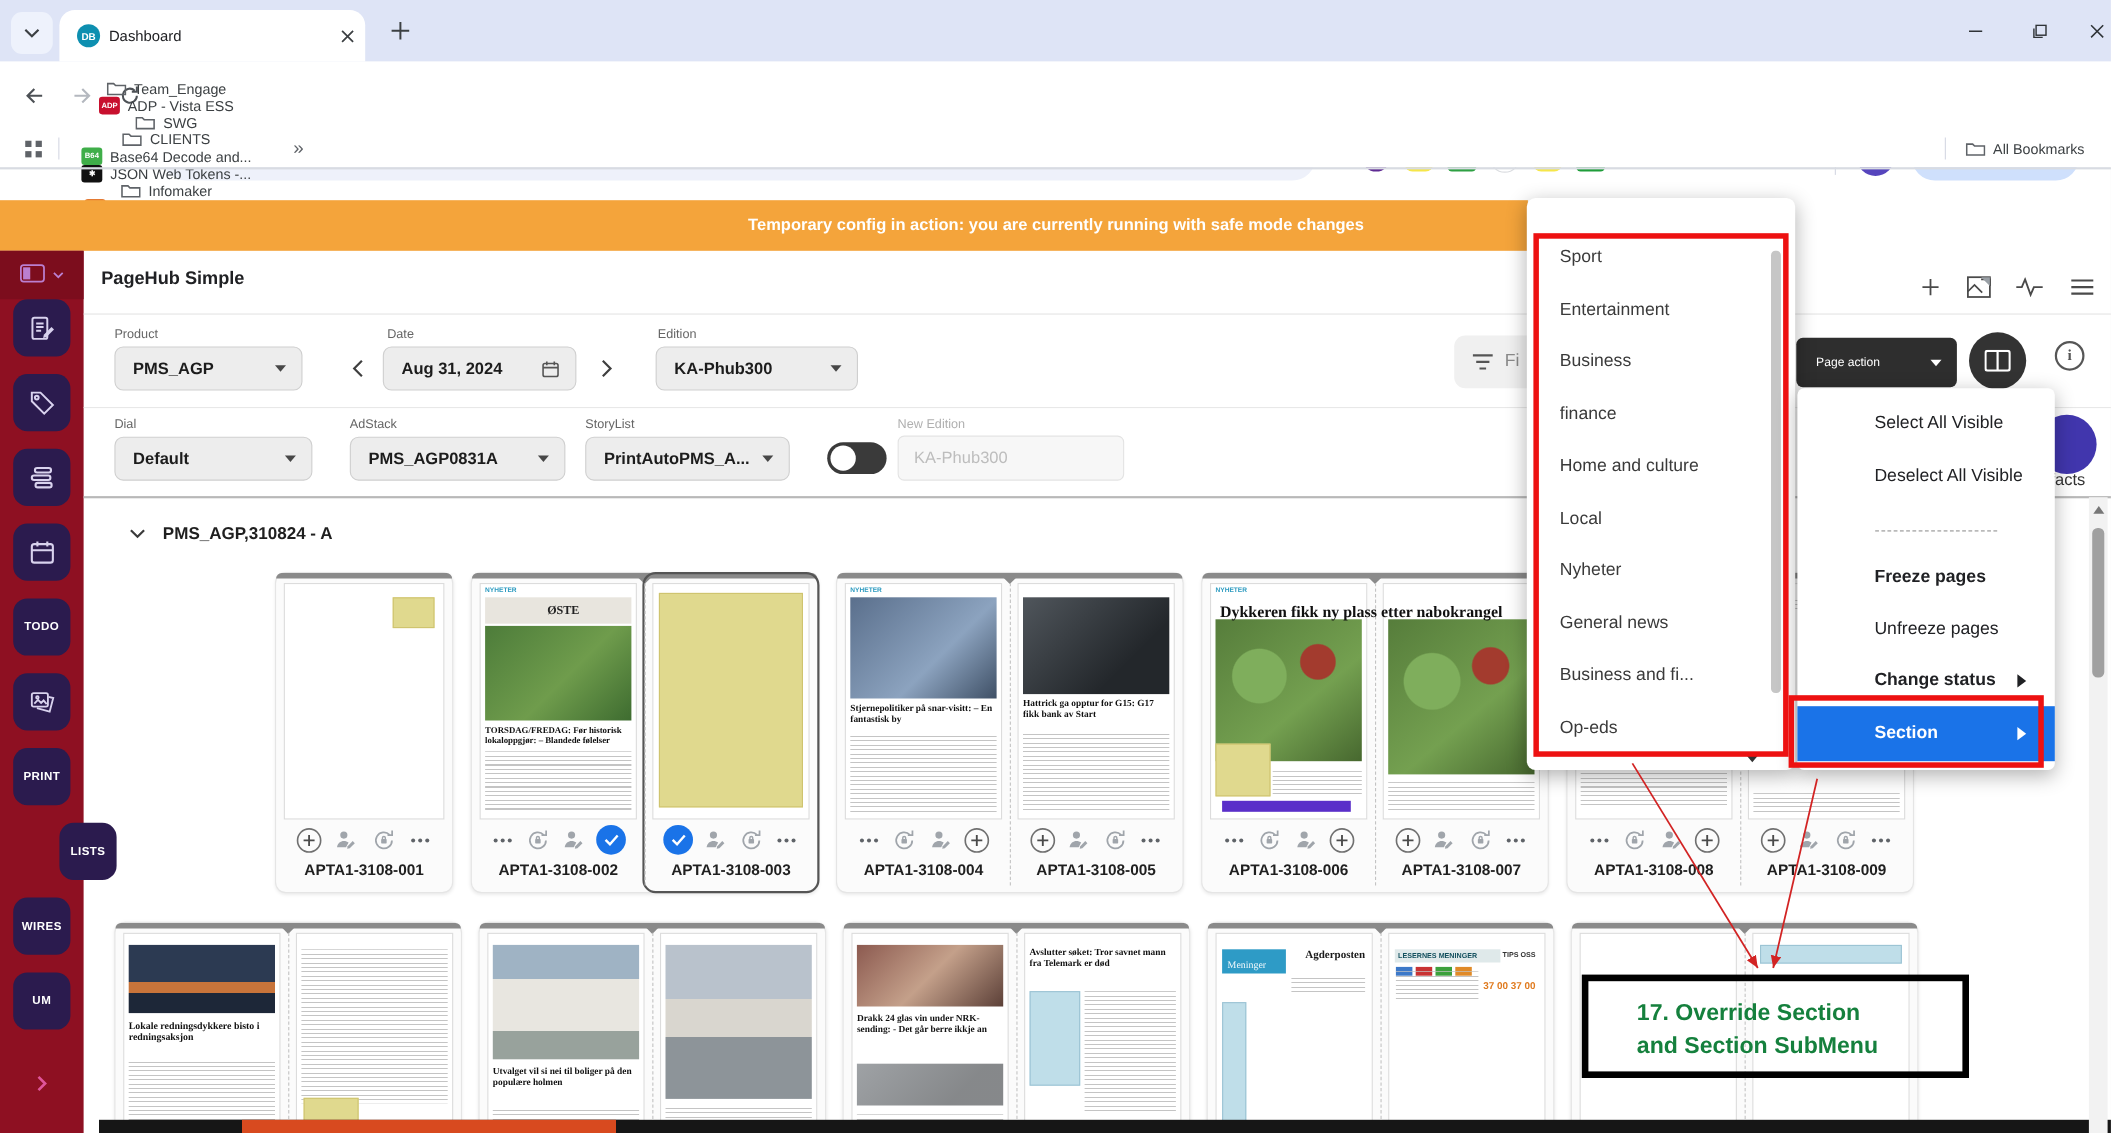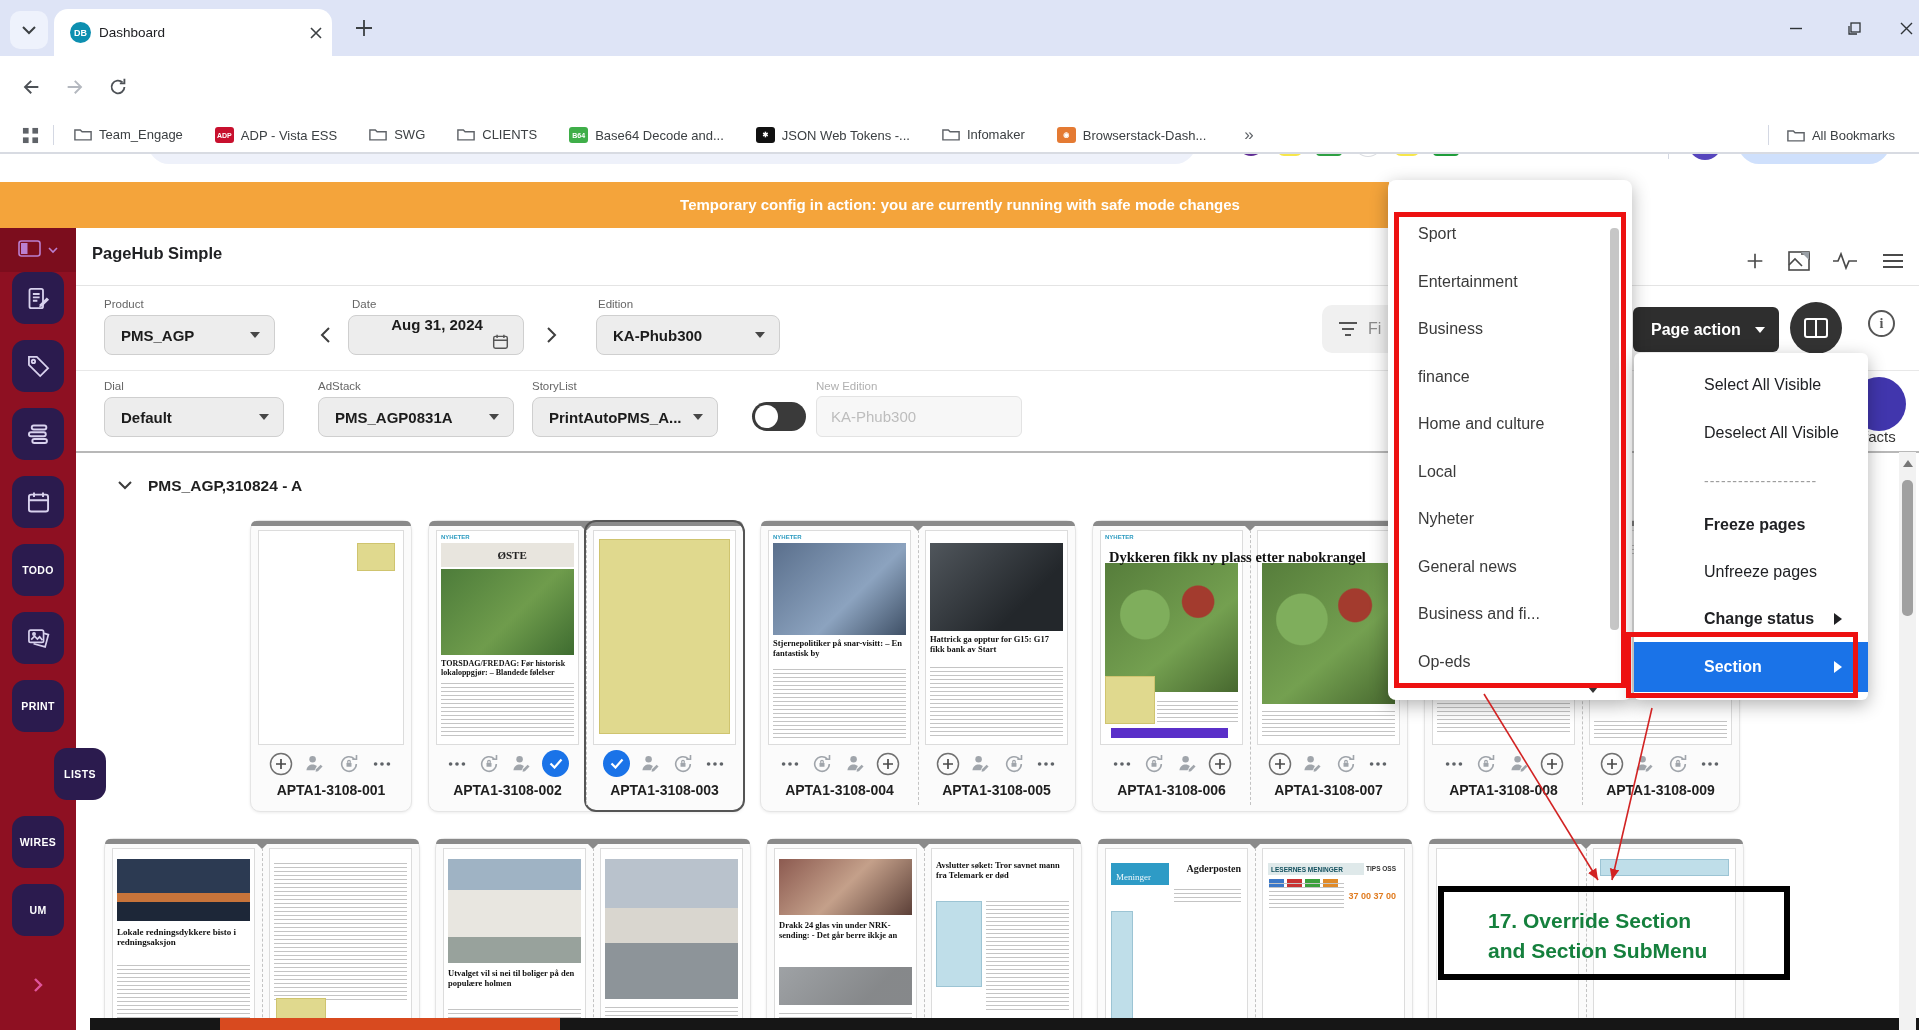--- a/index.html
+++ b/index.html
@@ -60,21 +60,21 @@
     border-top:6px solid #474747;}
   .datenav{position:absolute;top:322px;width:26px;height:26px;display:flex;align-items:center;justify-content:center;}
   #toggle{position:absolute;left:752px;top:402px;width:54px;height:29px;border-radius:15px;background:#3a3a3a;}
   #toggle .knob{position:absolute;left:3px;top:3px;width:23px;height:23px;border-radius:50%;background:#fff;}
   #new-edition{position:absolute;left:816px;top:396px;width:206px;height:41px;background:#f7f7f7;
     border:1px solid #e3e3e3;border-radius:6px;box-sizing:border-box;display:flex;align-items:center;
     padding-left:14px;font-size:15px;color:#bdbdbd;}
   #filter-box{position:absolute;left:1322px;top:305px;width:240px;height:48px;background:#f0f0f0;border-radius:10px;
     display:flex;align-items:center;padding-left:16px;box-sizing:border-box;gap:10px;font-size:16px;color:#8a8a8a;z-index:2;}
   #page-action{position:absolute;left:1633px;top:307px;width:146px;height:45px;background:#2e2e2e;border-radius:6px;
-    display:flex;align-items:center;padding:0 14px 0 18px;box-sizing:border-box;color:#fff;font-size:16px;font-weight:bold;}
+    display:flex;align-items:center;padding:0 14px 0 18px;box-sizing:border-box;color:#fff;font-size:11px;font-weight:normal;}
   #page-action .caret{margin-left:auto;width:0;height:0;border-left:5px solid transparent;border-right:5px solid transparent;border-top:6px solid #fff;}
   #cols-btn{position:absolute;left:1790px;top:302px;width:52px;height:52px;border-radius:50%;background:#333;
     display:flex;align-items:center;justify-content:center;}
   #info-btn{position:absolute;left:1868px;top:310px;width:27px;height:27px;border-radius:50%;border:2px solid #565656;
     box-sizing:border-box;display:flex;align-items:center;justify-content:center;font-size:14px;color:#565656;
     font-family:"Liberation Serif",serif;font-weight:bold;}
   #group-header{position:absolute;left:148px;top:477px;font-size:15.5px;font-weight:bold;color:#1f1f1f;}
   #group-caret{position:absolute;left:118px;top:481px;}
 
   
@@ -309,21 +309,21 @@
   <div id="bookmarks">
     <div style="margin:0 14px 0 22px;">
       <svg width="17" height="17" viewBox="0 0 18 18" fill="#5f6368">
           <rect x="1" y="1" width="6" height="6"></rect>
           <rect x="11" y="1" width="6" height="6"></rect>
           <rect x="1" y="11" width="6" height="6"></rect>
           <rect x="11" y="11" width="6" height="6"></rect>
         </svg>
     </div>
     <div style="width:1px;height:20px;background:#d4d8e3;margin-right:20px;"></div>
-    <div id="bm-items" style="display:flex;align-items:flex-start;">
+    <div id="bm-items" style="display:flex;align-items:center;flex-direction:column;">
         <div class="bm">
           <svg width="18" height="15" viewBox="0 0 20 16" fill="none" stroke="#5f6368" stroke-width="1.6">
             <path d="M1 3h6l2 2h10v9H1z"></path>
           </svg>
           <span>Team_Engage</span>
         </div>
         <div class="bm">
           <span class="badge" style="background:#c8102e">ADP</span>
           <span>ADP - Vista ESS</span>
         </div>
@@ -461,21 +461,21 @@
   <div class="sel" style="left:104px;top:315px;width:171px;">
     <span>PMS_AGP</span>
       <span class="caret"></span>
   </div>
   <div class="flabel" style="left:352px;top:298px;">Date</div>
   <div class="datenav" style="left:312px;">
     <svg width="11" height="18" viewBox="0 0 11 18">
         <path d="M9 2L2 9l7 7" fill="none" stroke="#3f3f3f" stroke-width="2"></path>
       </svg>
     </div>
-  <div class="sel" style="left:348px;top:315px;width:176px;flex-direction:column;">
+  <div class="sel" style="left:348px;top:315px;width:176px;">
     <span>Aug 31, 2024</span>
     <svg style="margin-left:auto;" width="17" height="17" viewBox="0 0 20 20" fill="none" stroke="#555" stroke-width="1.7">
         <rect x="2" y="4" width="16" height="14" rx="2"></rect>
         <path d="M2 8.5h16M6 2v4M14 2v4"></path>
       </svg>
   </div>
   <div class="datenav" style="left:538px;">
     <svg width="11" height="18" viewBox="0 0 11 18">
         <path d="M2 2l7 7-7 7" fill="none" stroke="#3f3f3f" stroke-width="2"></path>
       </svg>

